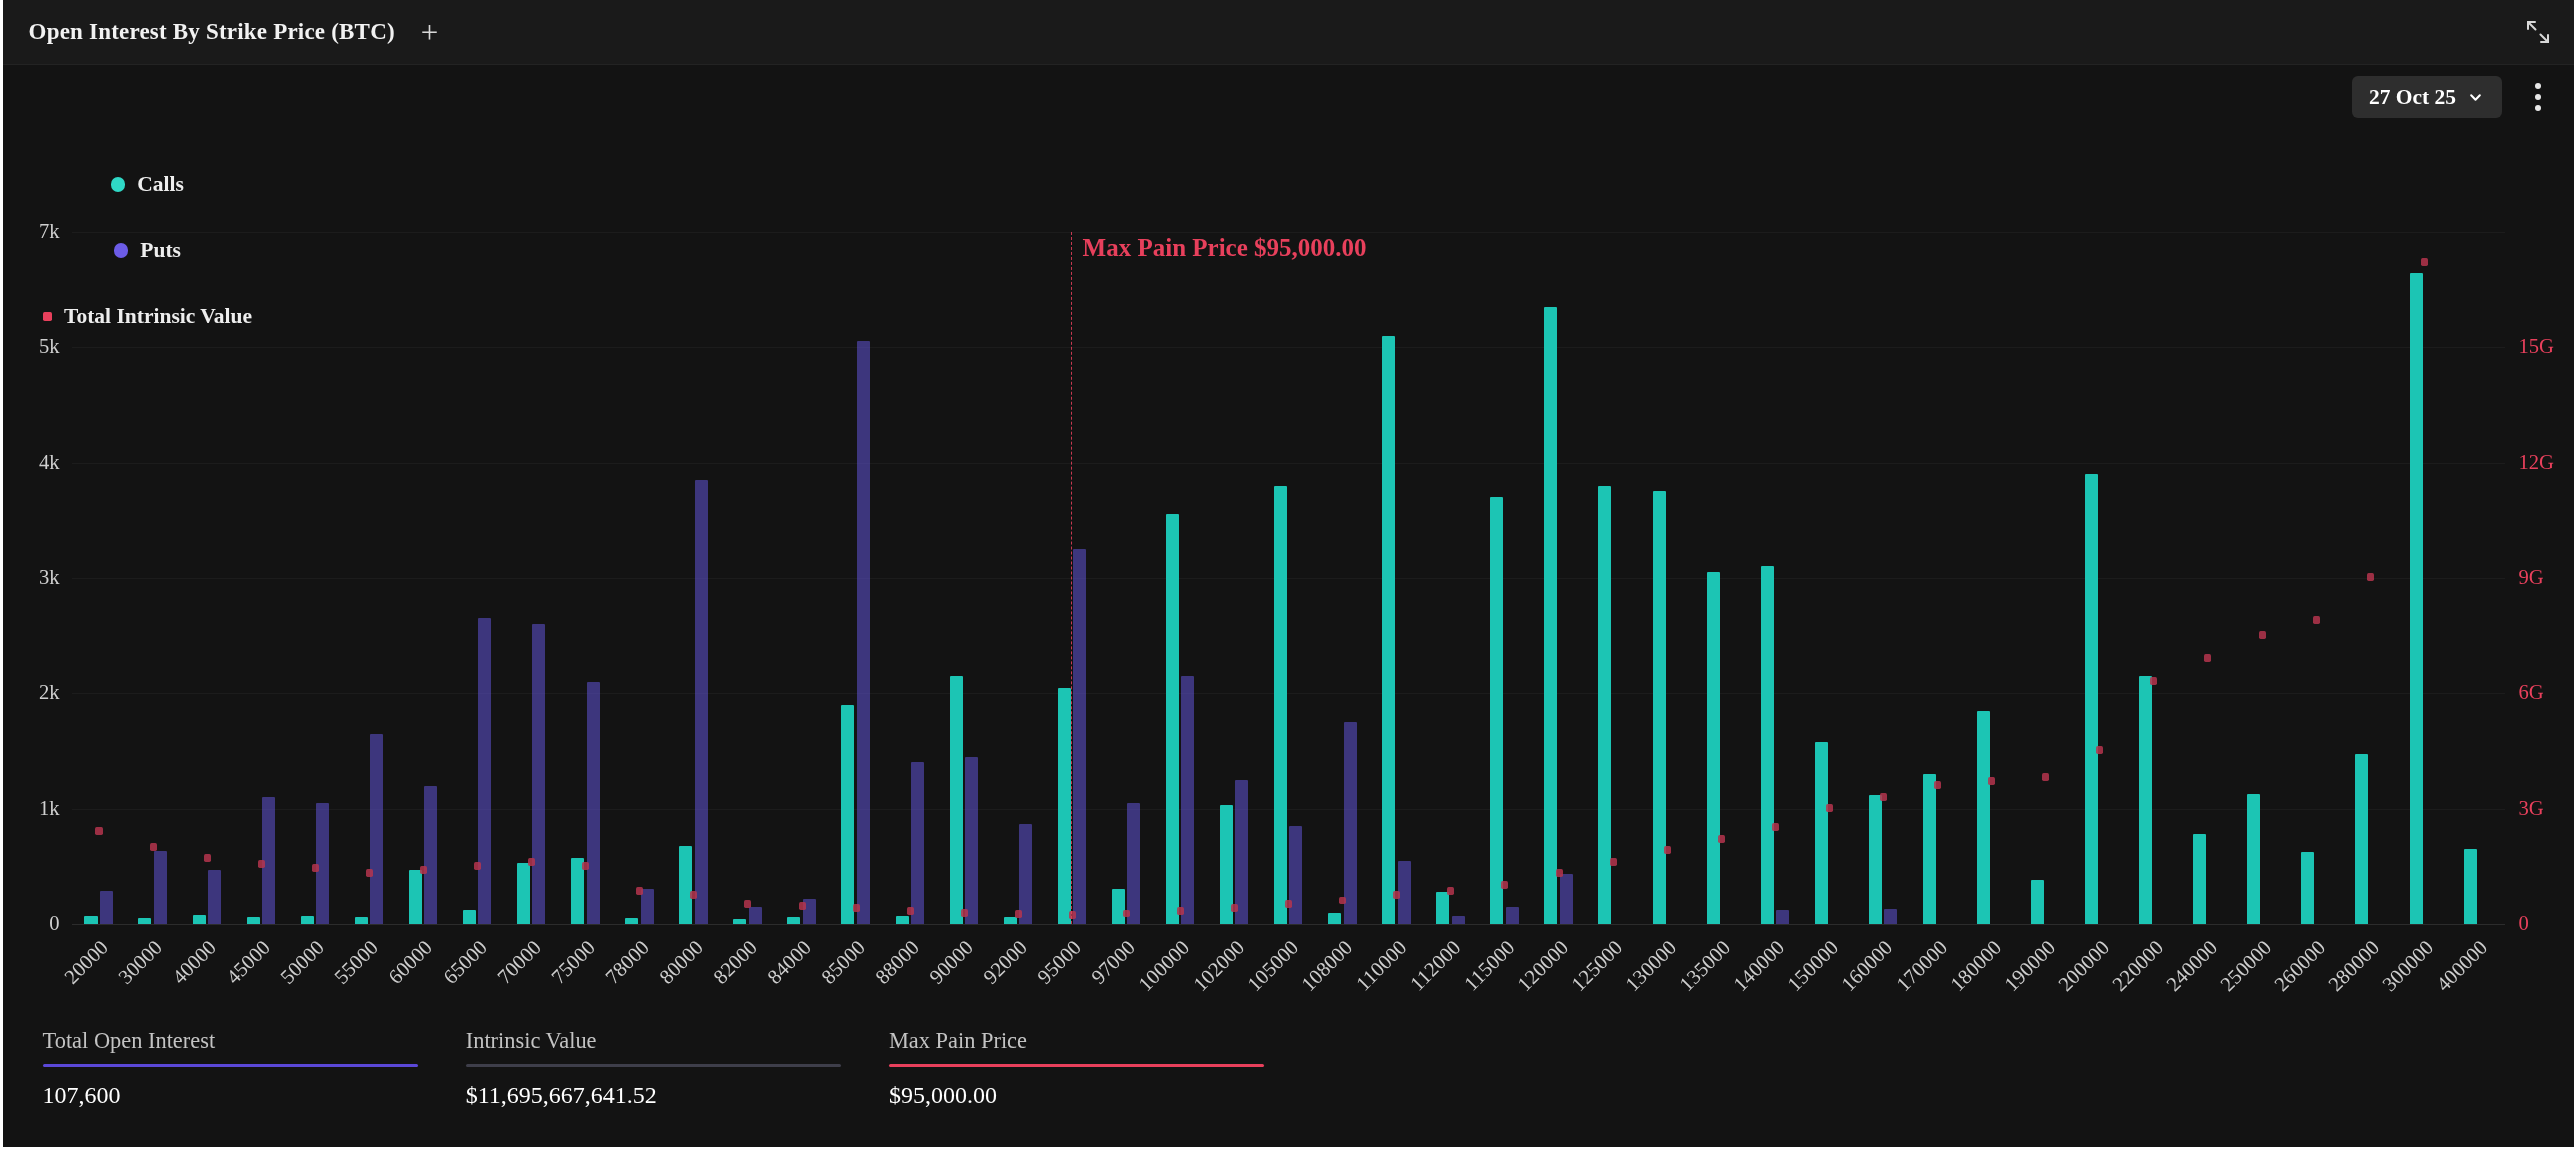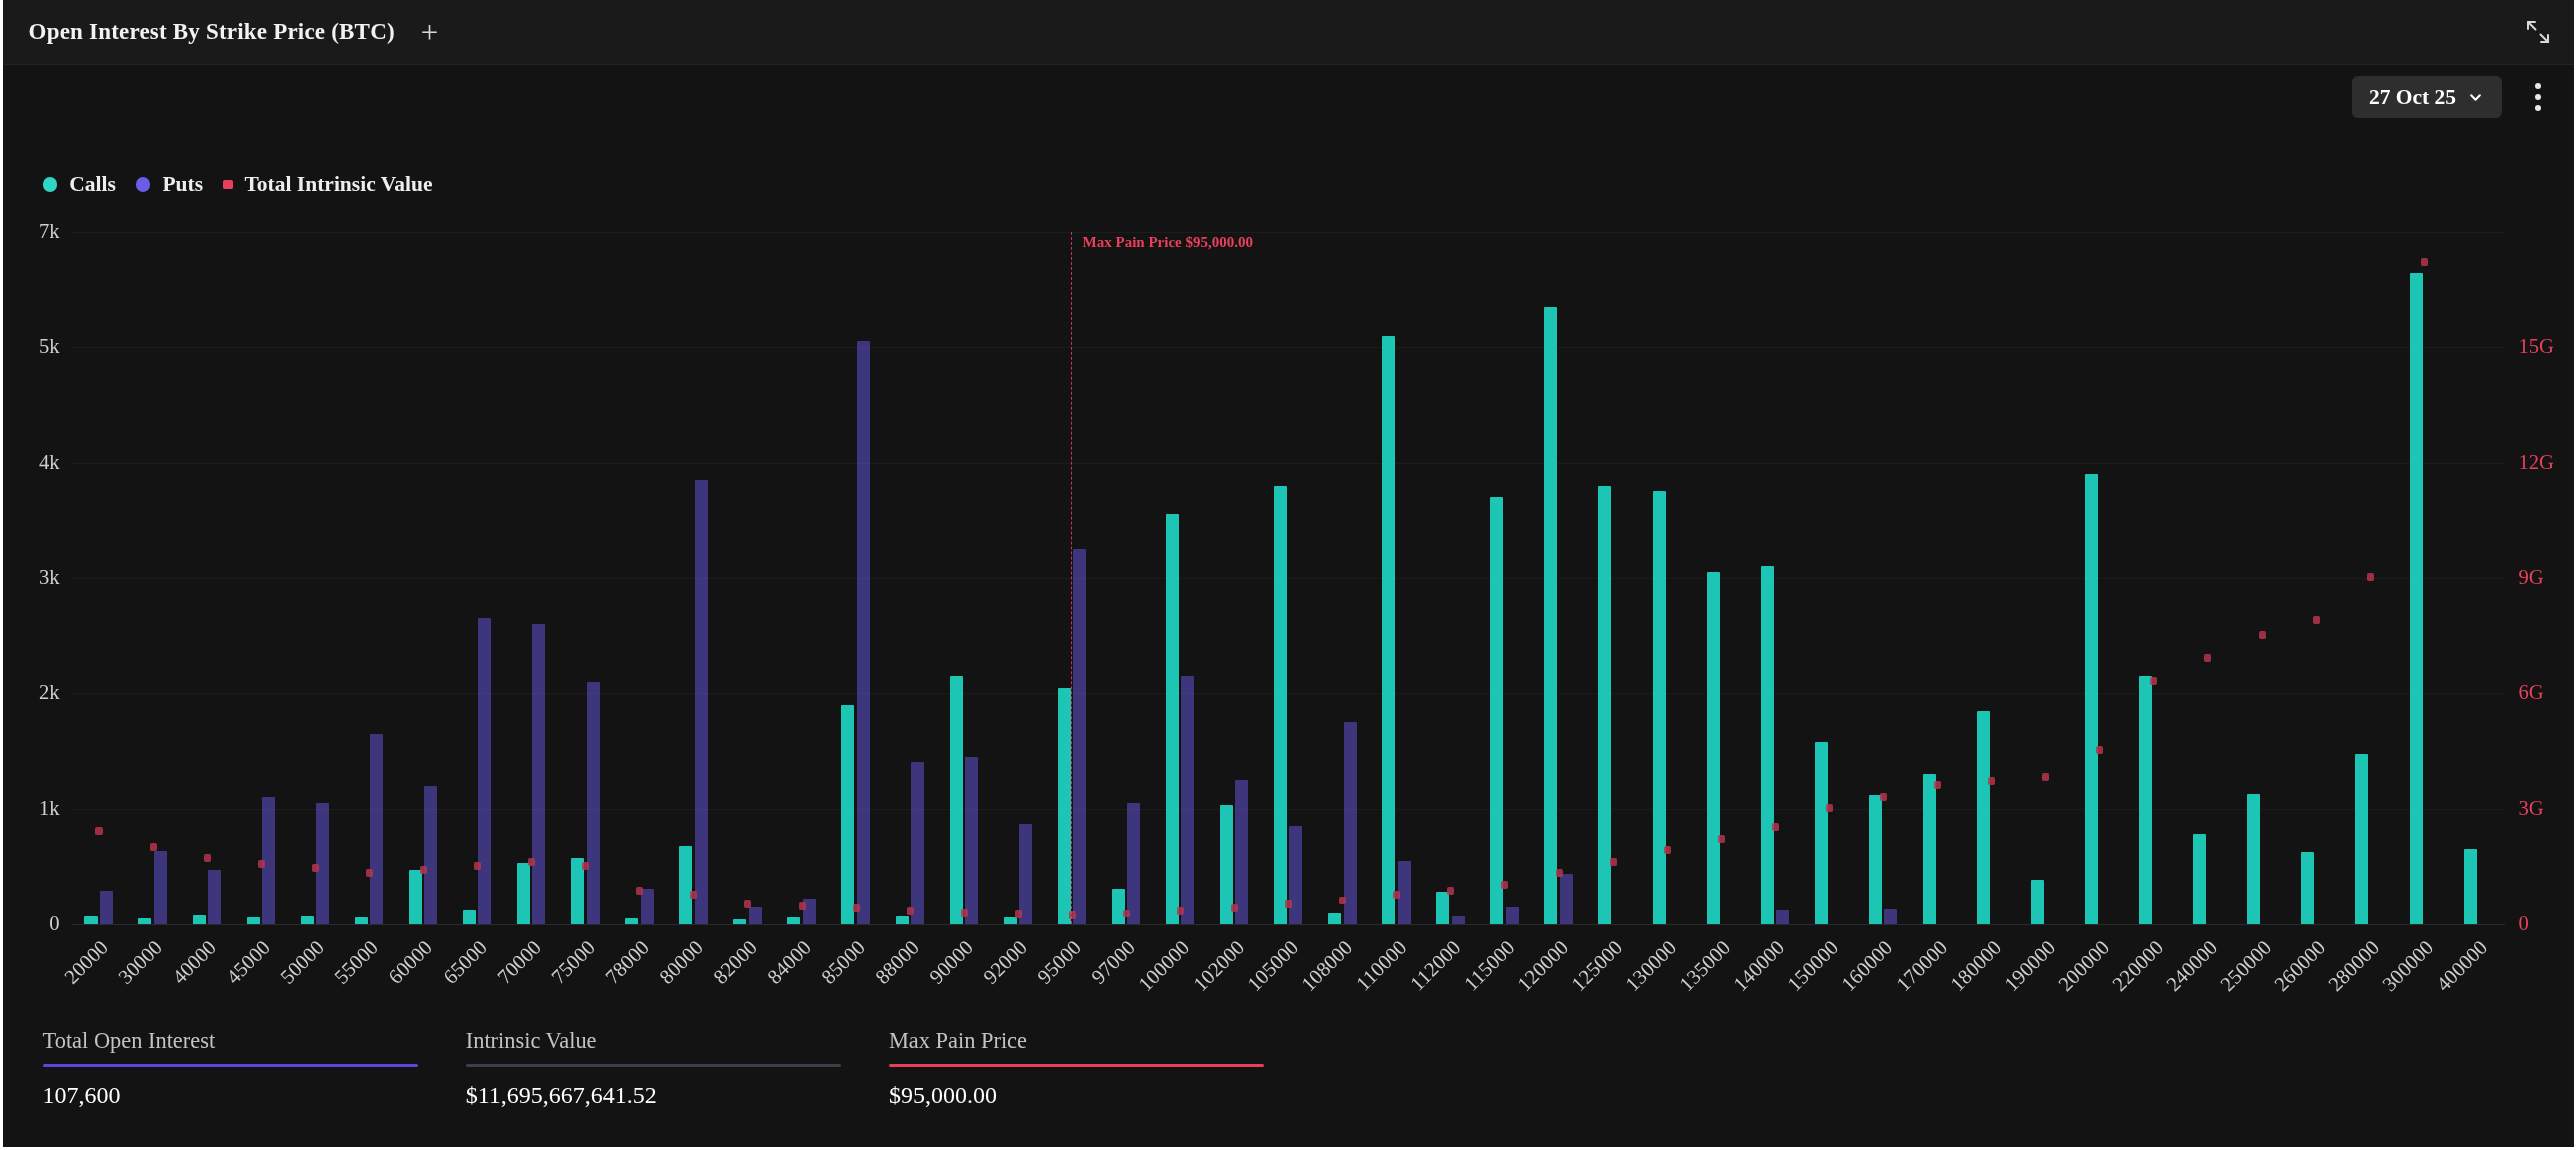--- a/index.html
+++ b/index.html
@@ -35,21 +35,21 @@
   .date-btn {
     background:#2e2e2e; color:#ffffff; font-weight:700; font-size:21.5px;
     padding:8.6px 17px; border-radius:6px;
     display:flex; align-items:center; gap:10.3px; cursor:pointer;
   }
   .kebab { display:flex; flex-direction:column; gap:5.2px; padding:5.2px 8.6px; cursor:pointer; }
   .kebab i { width:6px; height:6px; border-radius:50%; background:#e8e8e8; display:block; }
   
   .legend {
     position:absolute; left:40px; top:172px;
-    display:flex; align-items:center; gap:20px;
+    display:flex; align-items:center; gap:41px;flex-direction:column;
   }
   .legend-item { display:flex; align-items:center; gap:12px; cursor:pointer; }
   .legend-swatch { width:14.6px; height:14.6px; border-radius:50%; }
   .legend-swatch.square { width:9.5px; height:9.5px; border-radius:1.7px; }
   .legend-label { font-size:21.5px; font-weight:700; color:#eeeeee; }
   
   .tooltip-box {
     position:absolute; right:4.3px; top:157px; z-index:9;
     background:#1c1c1c; border:0.9px solid #515151; border-radius:3.4px;
     padding:12px 17px; font-size:21.5px; line-height:1.3; color:#cfcfcf;
@@ -78,21 +78,21 @@
     background:#b5354d; opacity:.85;
   }
   .xlabel {
     position:absolute; white-space:nowrap; font-size:20.6px; color:#cdcdcd;
     transform:rotate(-45deg); transform-origin:100% 0;
   }
   .maxpain-line {
     position:absolute; top:0; width:0; border-left:1.7px dashed rgba(232,64,92,.85);
   }
   .maxpain-label {
-    position:absolute; font-size:15px; font-weight:700; color:#e8405c; white-space:nowrap;
+    position:absolute; font-size:25px; font-weight:700; color:#e8405c; white-space:nowrap;
   }
   
   .stats {
     position:absolute; left:40px; right:40px; top:1028px;
     display:grid; grid-template-columns:repeat(6,1fr); column-gap:48px;
   }
   .stat-label { font-size:22.4px; color:#c3c3c3; }
   .stat-line { height:2.6px; margin:10.3px 0 15.5px 0; background:#444; border-radius:1.7px; }
   .stat-value { font-size:24px; color:#ffffff; }
   svg { display:block; }

